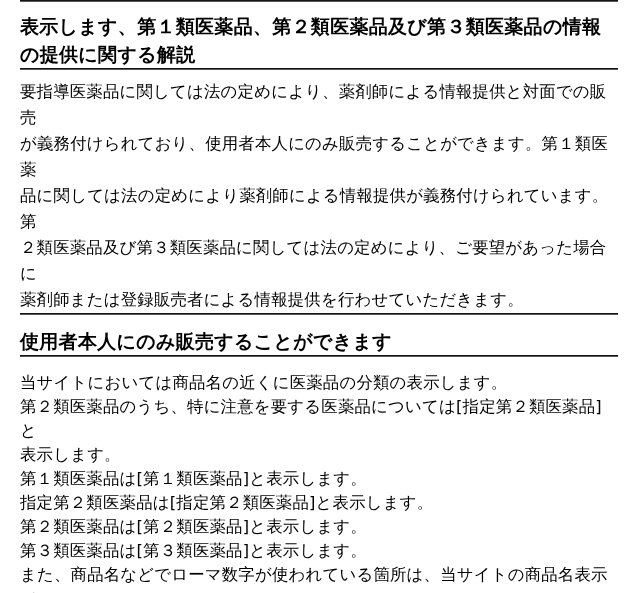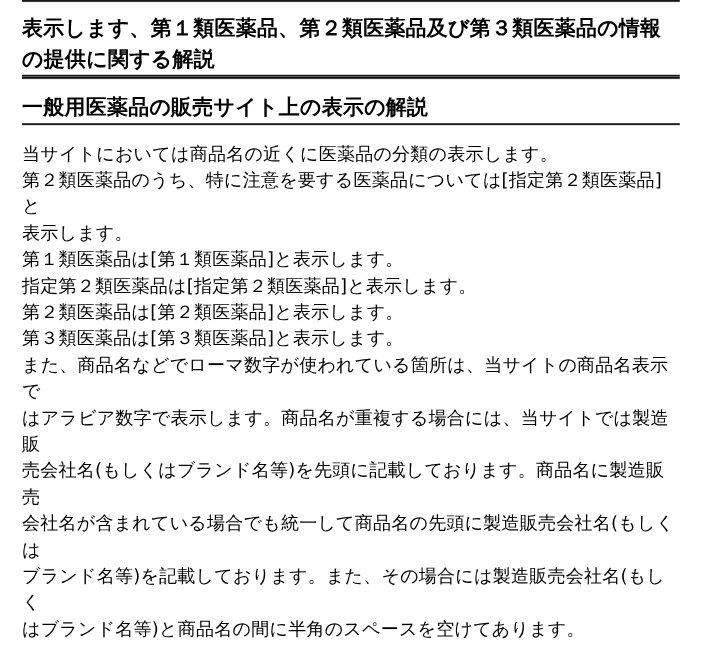--- a/index.html
+++ b/index.html
@@ -57,24 +57,29 @@
 
 <div class="doc">
 
   <hr class="rule rule-top">
 
   <h1 class="heading">表示します、第１類医薬品、第２類医薬品及び第３類医薬品の情報
 の提供に関する解説</h1>
 
   <hr class="rule rule-after-h1">
 
+  <p class="body-text">要指導医薬品に関しては法の定めにより、薬剤師による情報提供と対面での販売
+が義務付けられており、使用者本人にのみ販売することができます。第１類医薬
+品に関しては法の定めにより薬剤師による情報提供が義務付けられています。第
+２類医薬品及び第３類医薬品に関しては法の定めにより、ご要望があった場合に
+薬剤師または登録販売者による情報提供を行わせていただきます。</p>
 
   <hr class="rule rule-before-h2">
 
-  <h1 class="heading second">一般用医薬品の販売サイト上の表示の解説</h1>
+  <h1 class="heading second">使用者本人にのみ販売することができます</h1>
 
   <hr class="rule rule-after-h2">
 
   <p class="body-text second">当サイトにおいては商品名の近くに医薬品の分類の表示します。
 第２類医薬品のうち、特に注意を要する医薬品については[指定第２類医薬品]と
 表示します。
 第１類医薬品は[第１類医薬品]と表示します。
 指定第２類医薬品は[指定第２類医薬品]と表示します。
 第２類医薬品は[第２類医薬品]と表示します。
 第３類医薬品は[第３類医薬品]と表示します。

